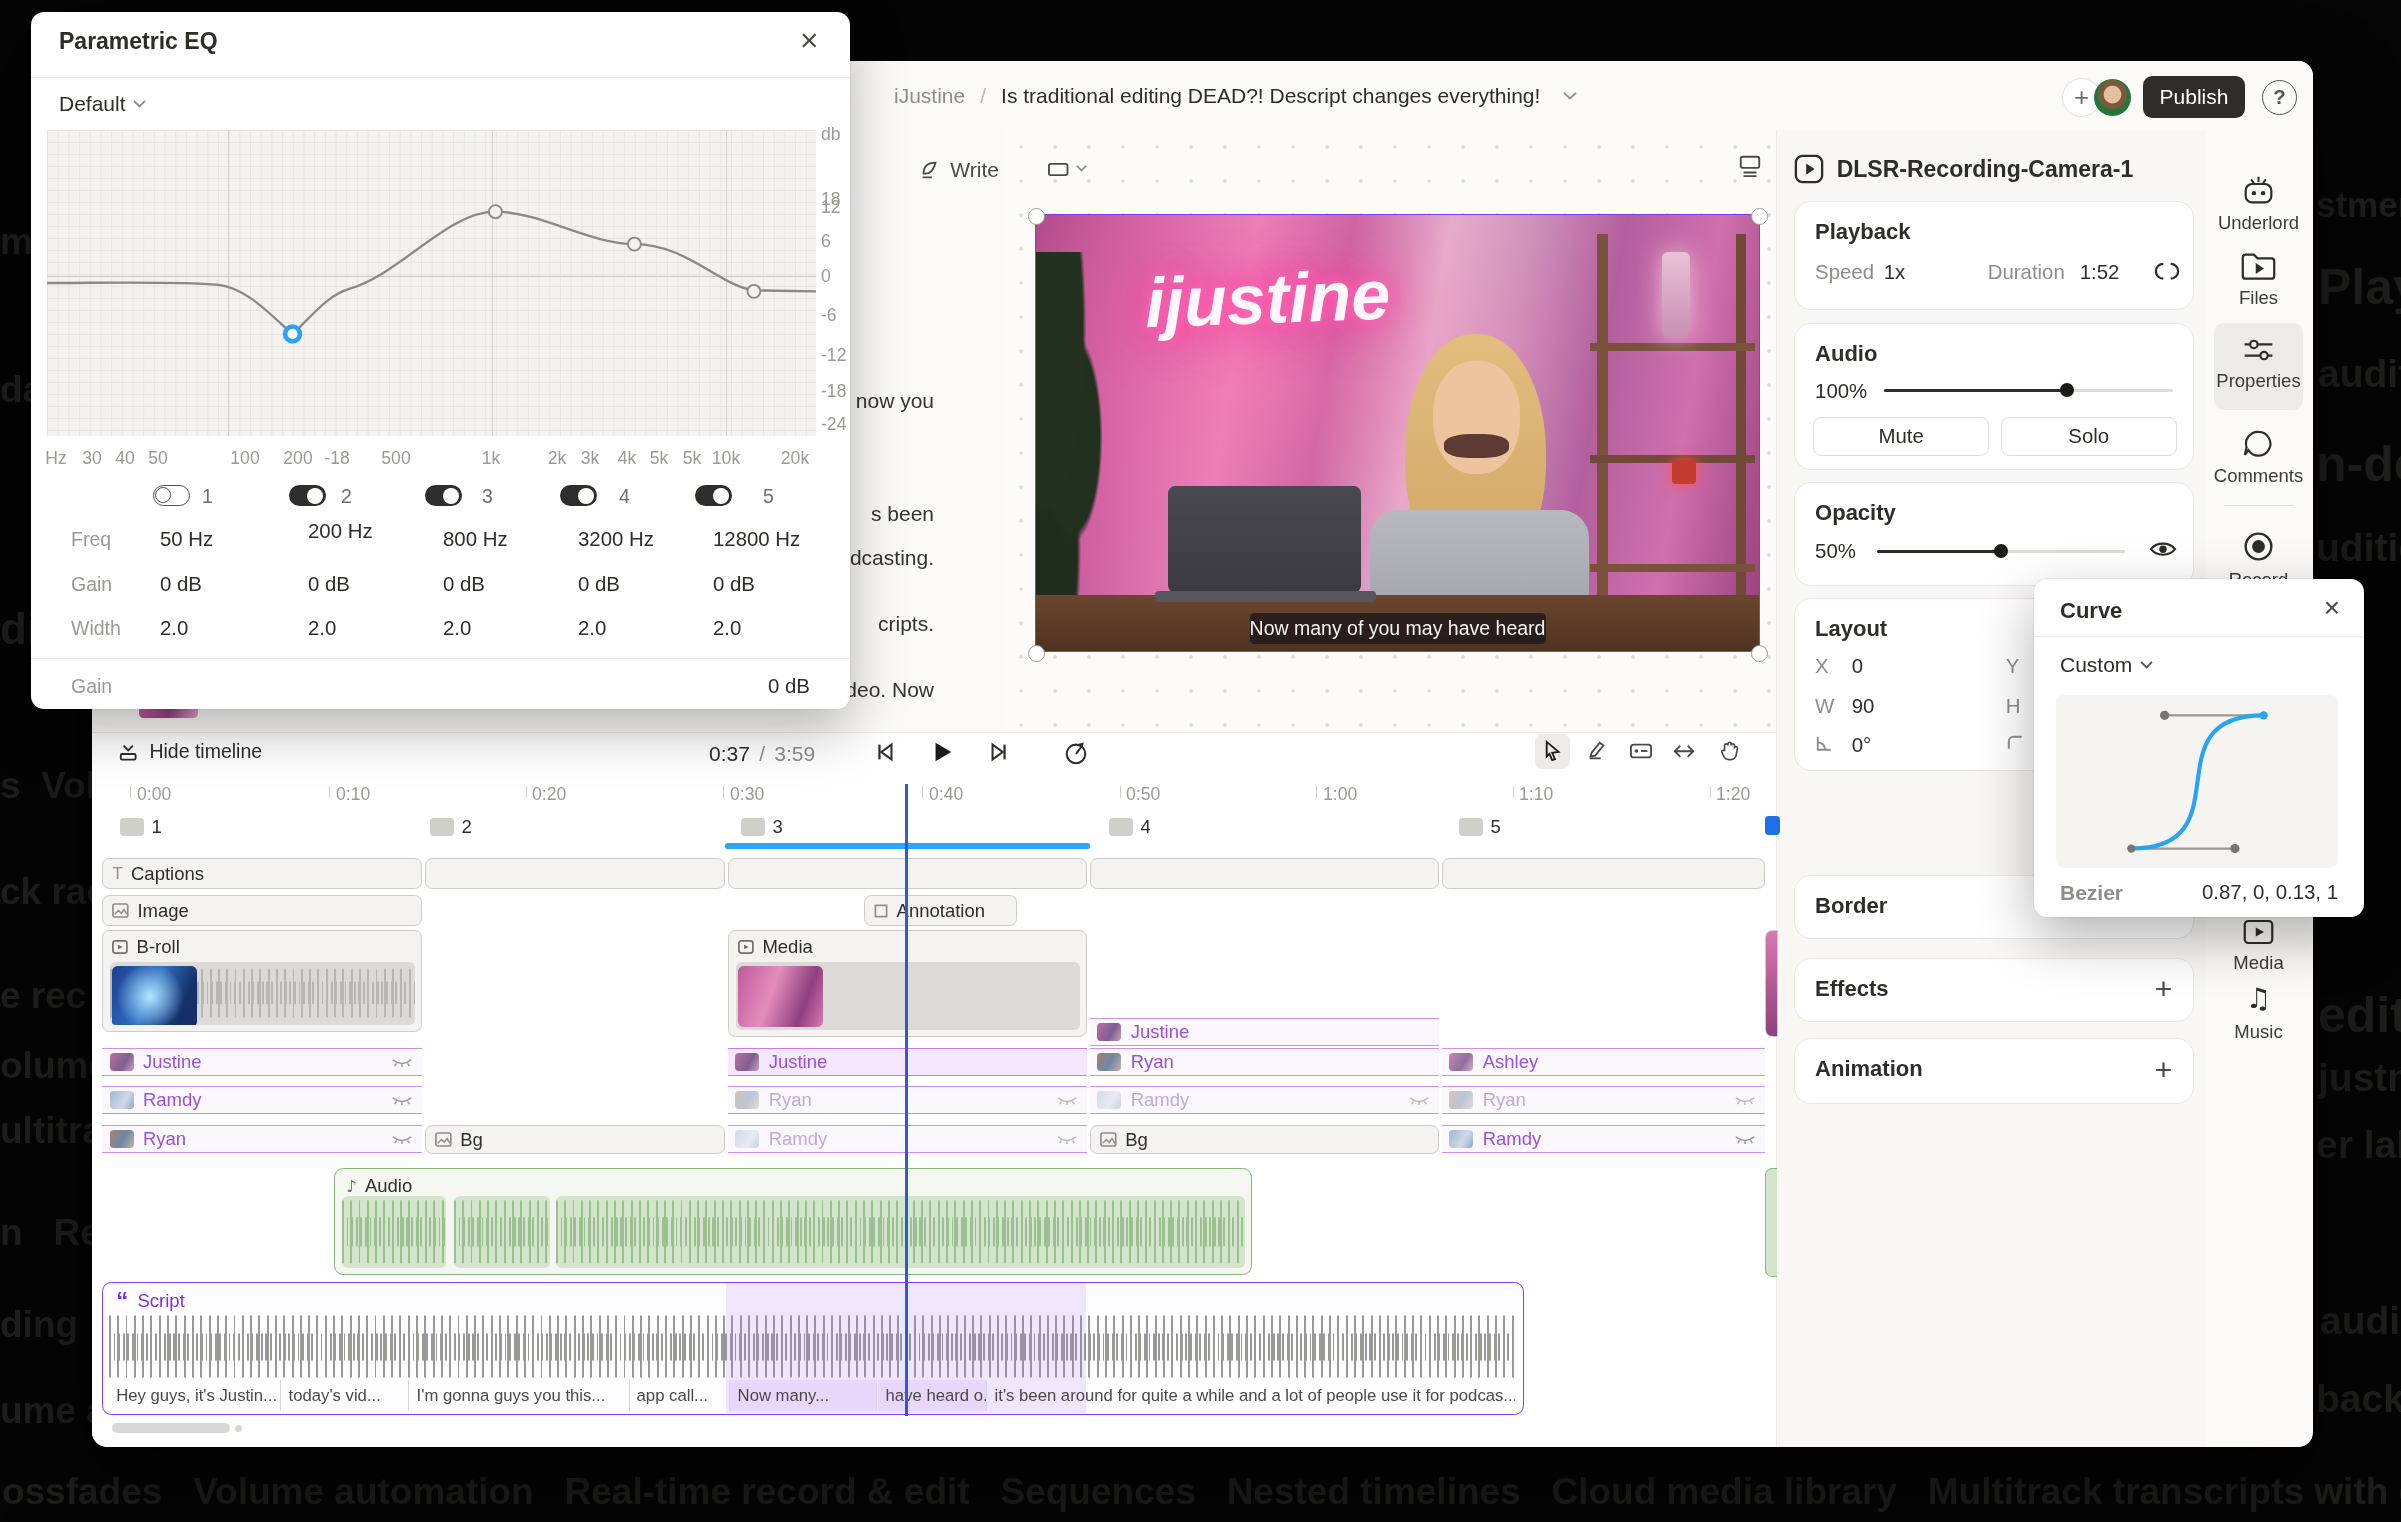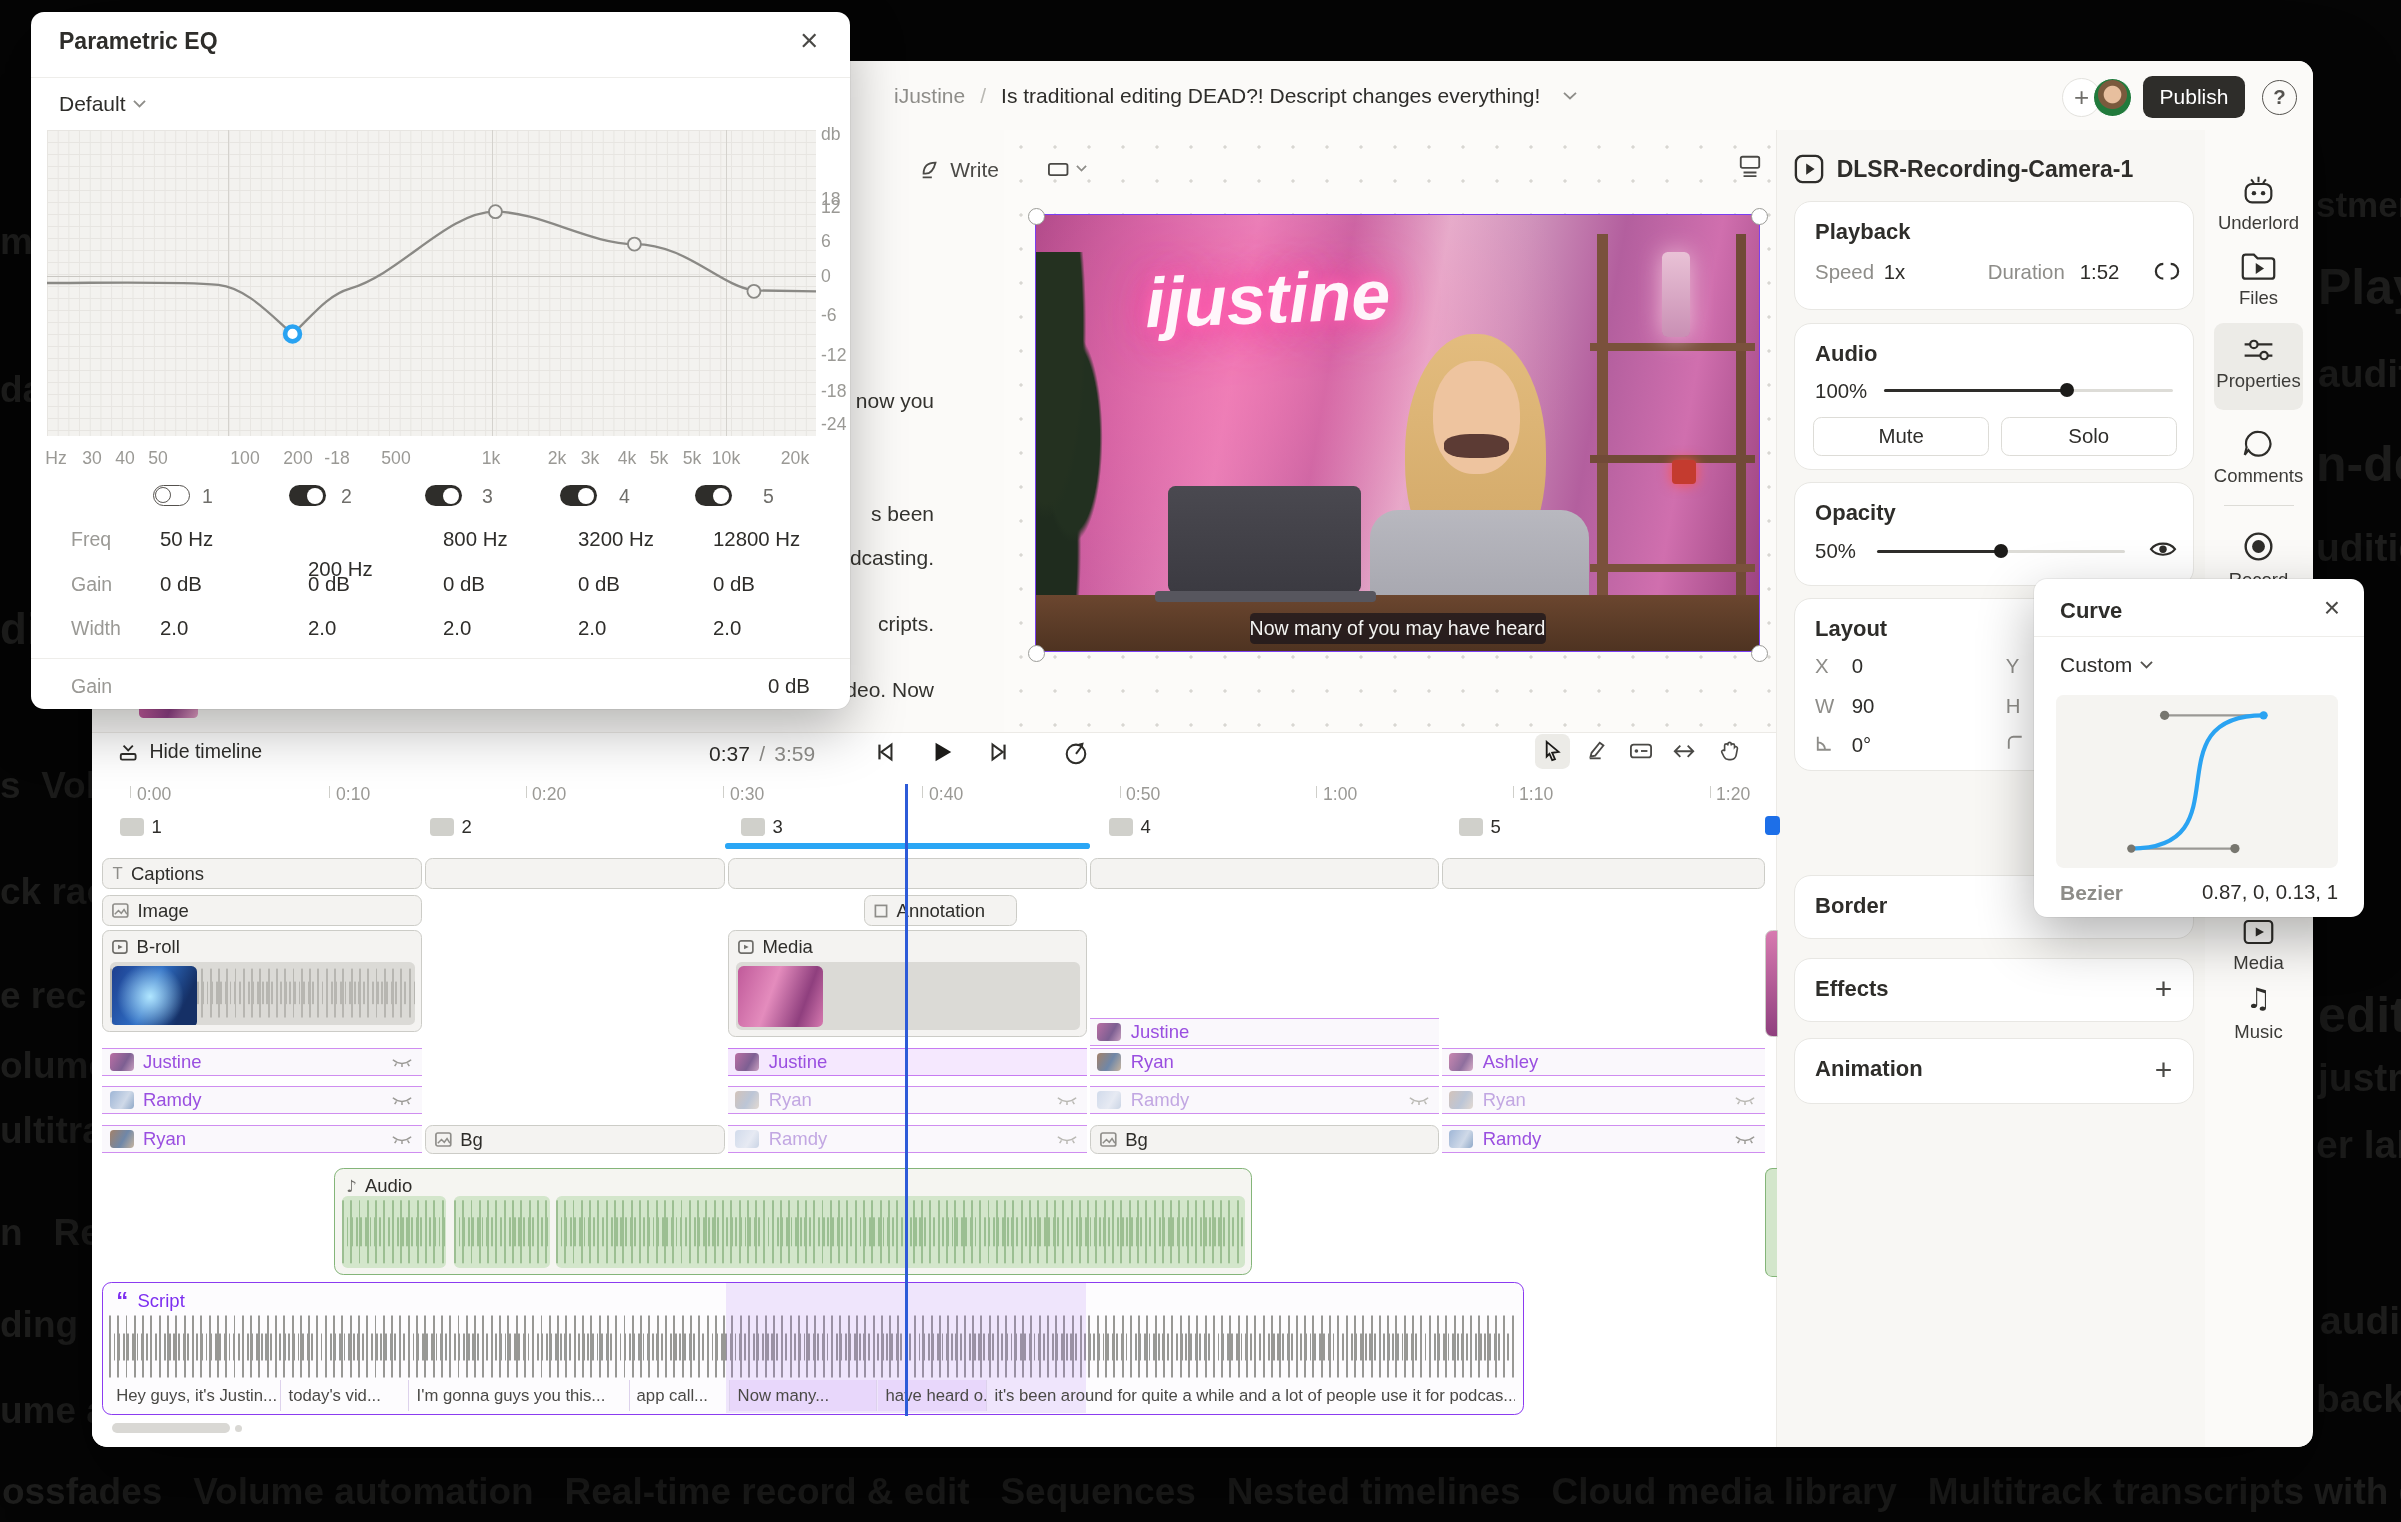--- a/index.html
+++ b/index.html
@@ -725,21 +725,21 @@
       <span class="knob"></span>
     </div>
   <span class="eq-num" style="left:588px;top:473px;">4</span>
   <div class="tog on" style="left:664px;top:473px;">
       <span class="knob"></span>
     </div>
   <span class="eq-num" style="left:732px;top:473px;">5</span>
 
   <span class="eq-lab" style="top:516px;">Freq</span>
   <span class="eq-val" style="left:129px;top:516px;">50 Hz</span>
-  <span class="eq-val" style="left:277px;top:546px;">200 Hz</span>
+  <span class="eq-val" style="left:277px;top:508px;">200 Hz</span>
   <span class="eq-val" style="left:412px;top:516px;">800 Hz</span>
   <span class="eq-val" style="left:547px;top:516px;">3200 Hz</span>
   <span class="eq-val" style="left:682px;top:516px;">12800 Hz</span>
 
   <span class="eq-lab" style="top:561px;">Gain</span>
   <span class="eq-val" style="left:129px;top:561px;">0 dB</span>
   <span class="eq-val" style="left:277px;top:561px;">0 dB</span>
   <span class="eq-val" style="left:412px;top:561px;">0 dB</span>
   <span class="eq-val" style="left:547px;top:561px;">0 dB</span>
   <span class="eq-val" style="left:682px;top:561px;">0 dB</span>

